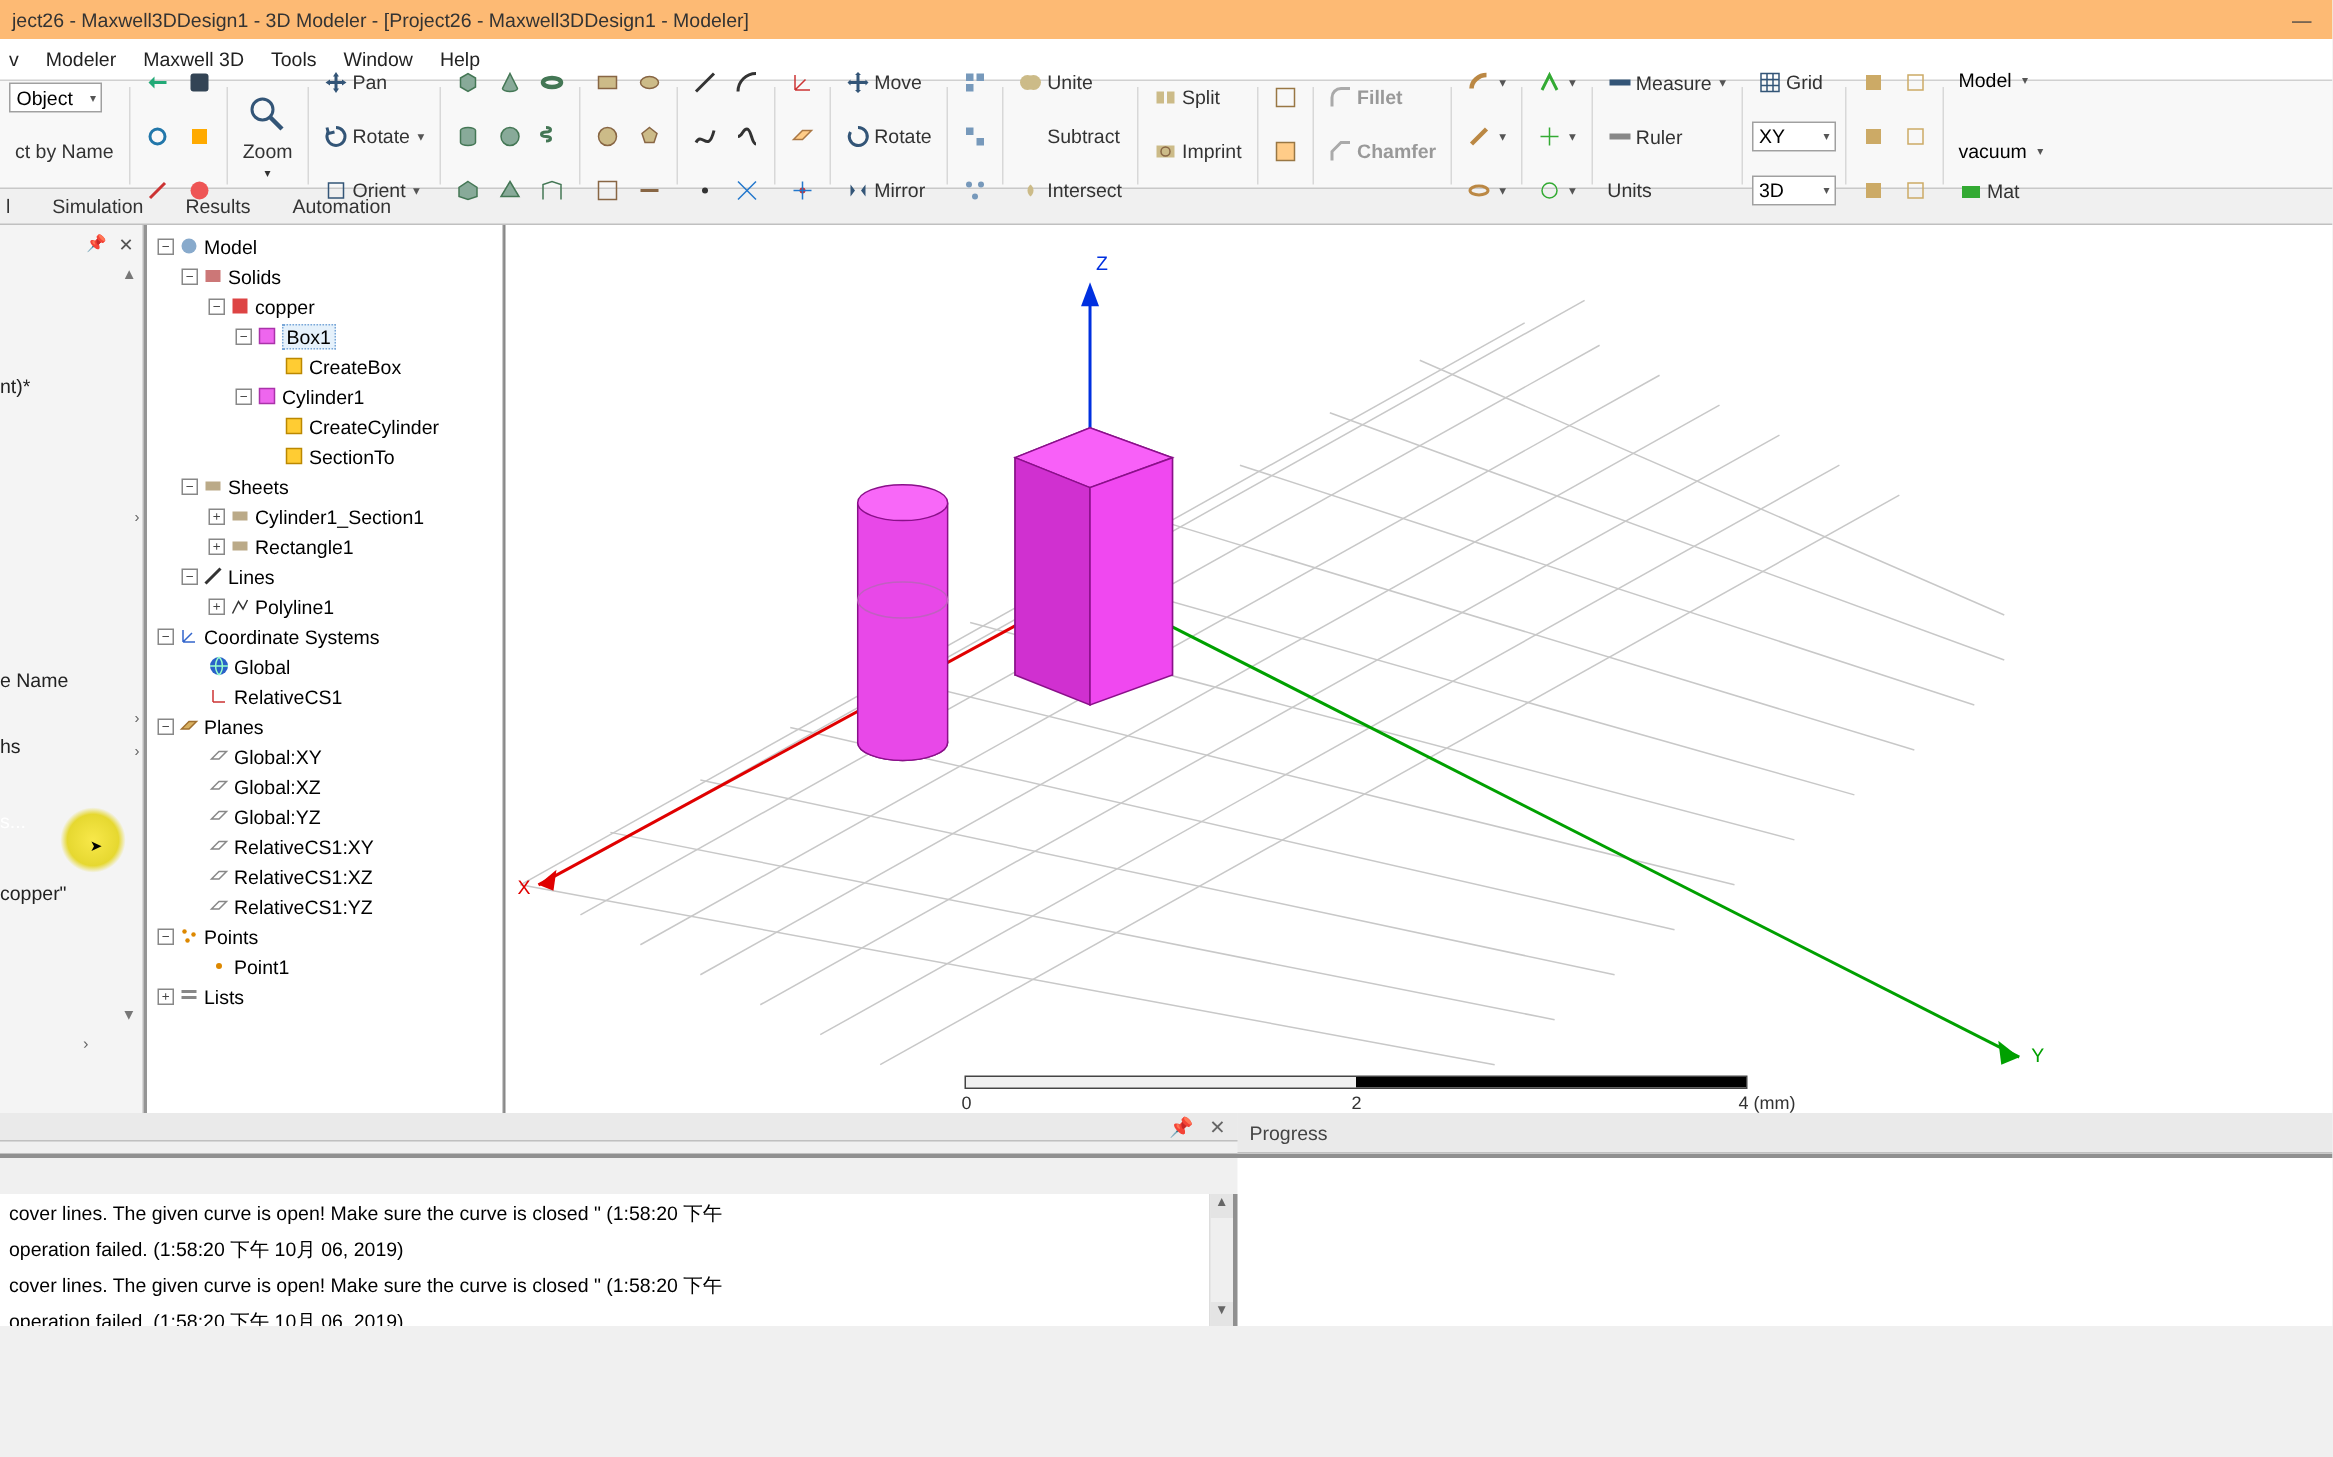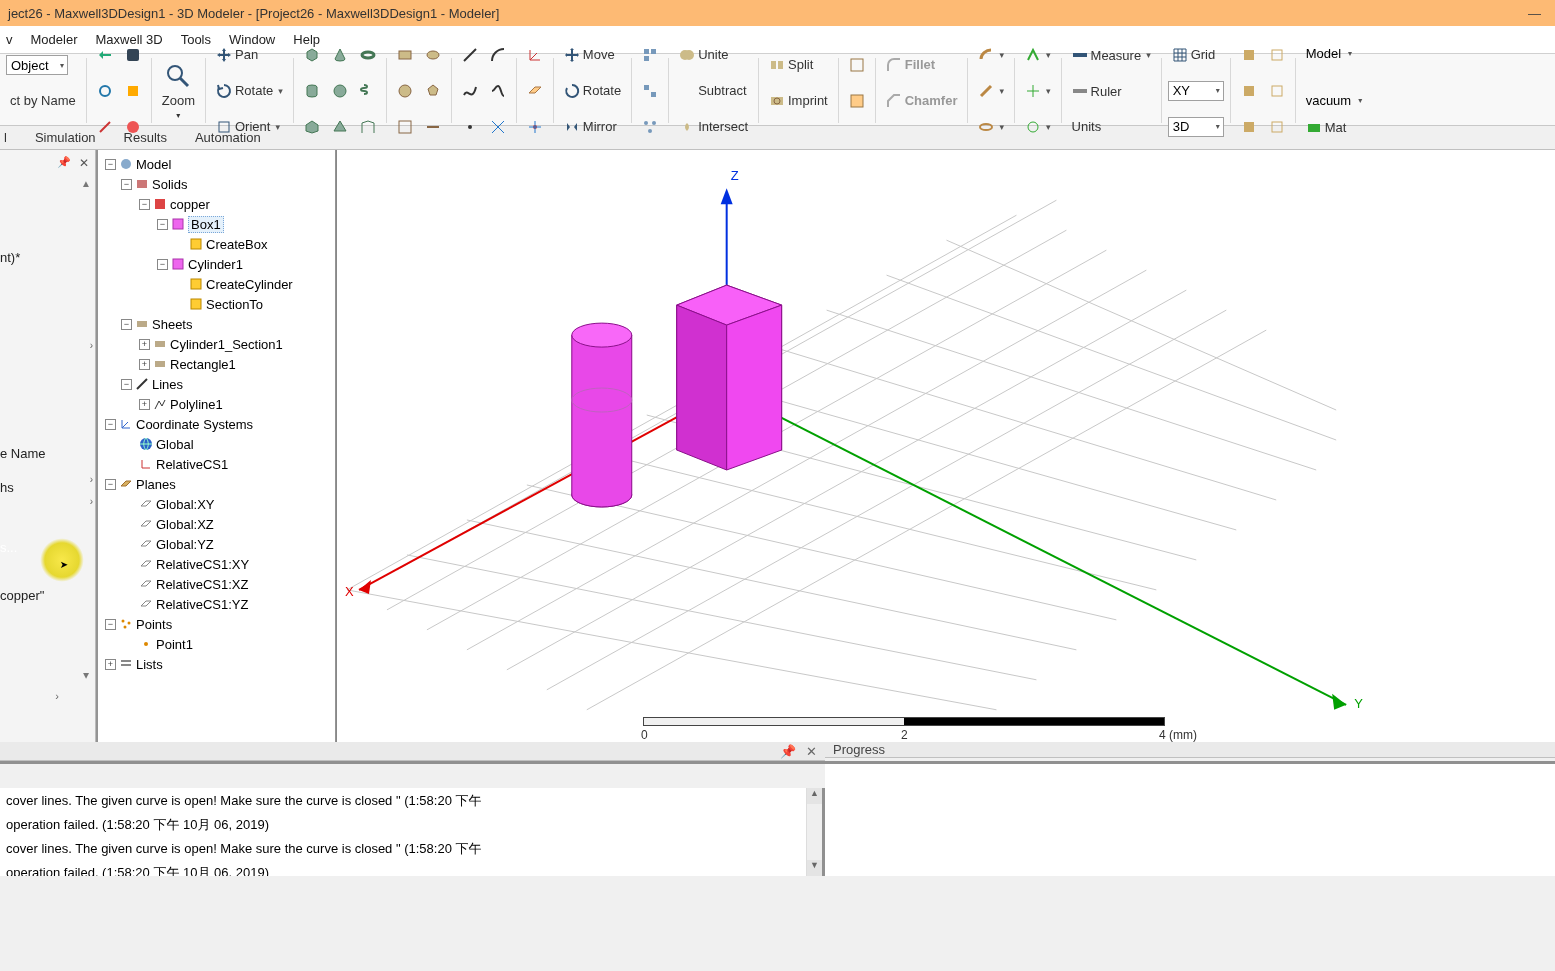--- a/index.html
+++ b/index.html
@@ -622,21 +622,21 @@
 
 <div class="main">
 
   <div class="leftstrip">
     <span class="pin">📌</span>
     <span class="close">✕</span>
     <span class="scroll-up">▲</span>
     <span class="frag" style="top:100px;">nt)*</span>
     <span class="chev-r" style="top:190px;">›</span>
     <span class="frag" style="top:296px;">e Name</span>
-    <span class="frag" style="top:330px;">hs</span>
+    <span class="frag" style="top:340px;">hs</span>
     <span class="chev-r" style="top:324px;">›</span>
     <span class="chev-r" style="top:346px;">›</span>
     <div class="highlight-bar"></div>
     <span class="frag" style="top:390px;color:#fff;z-index:2;">s...</span>
     <div class="highlight-circle">
         <span class="cursor-tri">➤</span>
       </div>
     <span class="frag" style="top:438px;">copper"</span>
     <span class="scroll-bot" style="bottom:60px; transform:rotate(180deg);">▲</span>
     <span style="position:absolute; bottom:40px; right:36px; font-size:11px;color:#666;">›</span>
@@ -915,21 +915,21 @@
 </div>
 
 <div style="display:flex;">
   <div style="flex:1;" class="msg-wrap">
     <div class="msg-head">
       <span>📌</span>
       <span>✕</span>
     </div>
   </div>
   <div style="width:730px;">
-    <div class="hdr" style="height:16px;background:#eaeaea;border-bottom:1px solid #c0c0c0;padding-left:8px;display:flex;align-items:center;color:#444;">
+    <div class="hdr" style="height:27px;background:#eaeaea;border-bottom:1px solid #c0c0c0;padding-left:8px;display:flex;align-items:center;color:#444;">
       <span>Progress</span>
     </div>
   </div>
 </div>
 <div class="bottom">
   <div class="msgpanel">
     <div class="line">cover lines. The given curve is open! Make sure the curve is closed " (1:58:20 下午</div>
     <div class="line">operation failed. (1:58:20 下午  10月 06, 2019)</div>
     <div class="line">cover lines. The given curve is open! Make sure the curve is closed " (1:58:20 下午</div>
     <div class="line">operation failed. (1:58:20 下午  10月 06, 2019)</div>

